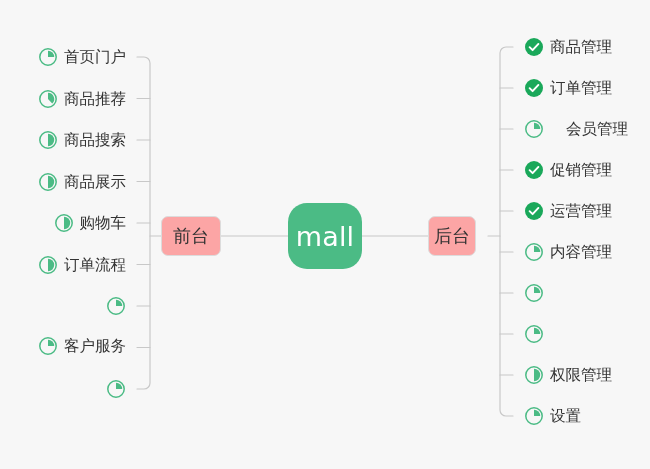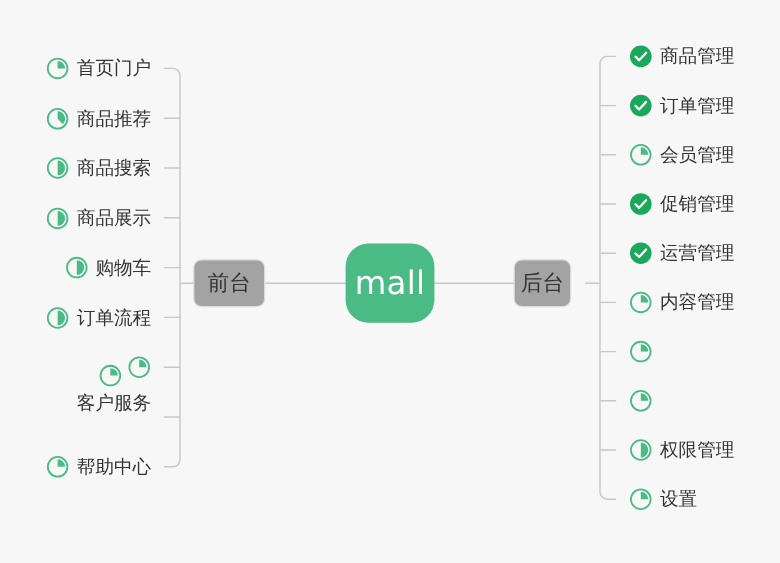--- a/index.html
+++ b/index.html
@@ -40,21 +40,21 @@
     justify-content: center;
     color: #ffffff;
     font-size: 27px;
     line-height: 1;
     letter-spacing: 0.2px;
   }
   
   .branch-node {
     position: absolute;
     height: 40px;
-    background: #a3a3a3;
+    background: #fca5a5;
     border: 1px solid #dcdcdc;
     border-radius: 7px;
     display: flex;
     align-items: center;
     justify-content: center;
     color: #333333;
     font-size: 18px;
     box-sizing: border-box;
   }
   .branch-left  { left: 161px; top: 216px; width: 60px; }
@@ -178,51 +178,50 @@
           <path d="M 10 10 L 10 3.8 A 6.2 6.2 0 0 1 10.000 16.200 Z" fill="#4bbb85"></path>
         </svg>
         <span class="label">订单流程</span>
       </div>
       <div class="leaf leaf-left" style="top: 293px;">
         <svg class="icon" viewBox="0 0 20 20">
           <circle cx="10" cy="10" r="8.2" fill="none" stroke="#4bbb85" stroke-width="1.5"></circle>
           <path d="M 10 10 L 10 3.8 A 6.2 6.2 0 0 1 16.200 10.000 Z" fill="#4bbb85"></path>
         </svg>
       </div>
-      <div class="leaf leaf-left" style="top: 323px; flex-direction: column;">
+      <div class="leaf leaf-left" style="top: 333px;">
         <svg class="icon" viewBox="0 0 20 20">
           <circle cx="10" cy="10" r="8.2" fill="none" stroke="#4bbb85" stroke-width="1.5"></circle>
           <path d="M 10 10 L 10 3.8 A 6.2 6.2 0 0 1 16.200 10.000 Z" fill="#4bbb85"></path>
         </svg>
         <span class="label">客户服务</span>
       </div>
       <div class="leaf leaf-left" style="top: 376px;">
         <svg class="icon" viewBox="0 0 20 20">
           <circle cx="10" cy="10" r="8.2" fill="none" stroke="#4bbb85" stroke-width="1.5"></circle>
           <path d="M 10 10 L 10 3.8 A 6.2 6.2 0 0 1 16.200 10.000 Z" fill="#4bbb85"></path>
         </svg>
-        <span class="label">帮助中心</span>
       </div>
     </div>
   <div id="right-leaves">
       <div class="leaf leaf-right" style="top: 34px;">
         <svg class="icon" viewBox="0 0 20 20">
           <circle cx="10" cy="10" r="9" fill="#1aa85a"></circle>
           <path d="M5.6 10.2 L8.6 13.2 L14.4 6.9" fill="none" stroke="#ffffff" stroke-width="1.9" stroke-linecap="round" stroke-linejoin="round"></path>
         </svg>
         <span class="label">商品管理</span>
       </div>
       <div class="leaf leaf-right" style="top: 75px;">
         <svg class="icon" viewBox="0 0 20 20">
           <circle cx="10" cy="10" r="9" fill="#1aa85a"></circle>
           <path d="M5.6 10.2 L8.6 13.2 L14.4 6.9" fill="none" stroke="#ffffff" stroke-width="1.9" stroke-linecap="round" stroke-linejoin="round"></path>
         </svg>
         <span class="label">订单管理</span>
       </div>
-      <div class="leaf leaf-right" style="top: 116px;">
+      <div class="leaf leaf-right" style="top: 116px; gap: 16px;">
         <svg class="icon" viewBox="0 0 20 20">
           <circle cx="10" cy="10" r="8.2" fill="none" stroke="#4bbb85" stroke-width="1.5"></circle>
           <path d="M 10 10 L 10 3.8 A 6.2 6.2 0 0 1 16.200 10.000 Z" fill="#4bbb85"></path>
         </svg>
         <span class="label">会员管理</span>
       </div>
       <div class="leaf leaf-right" style="top: 157px;">
         <svg class="icon" viewBox="0 0 20 20">
           <circle cx="10" cy="10" r="9" fill="#1aa85a"></circle>
           <path d="M5.6 10.2 L8.6 13.2 L14.4 6.9" fill="none" stroke="#ffffff" stroke-width="1.9" stroke-linecap="round" stroke-linejoin="round"></path>

